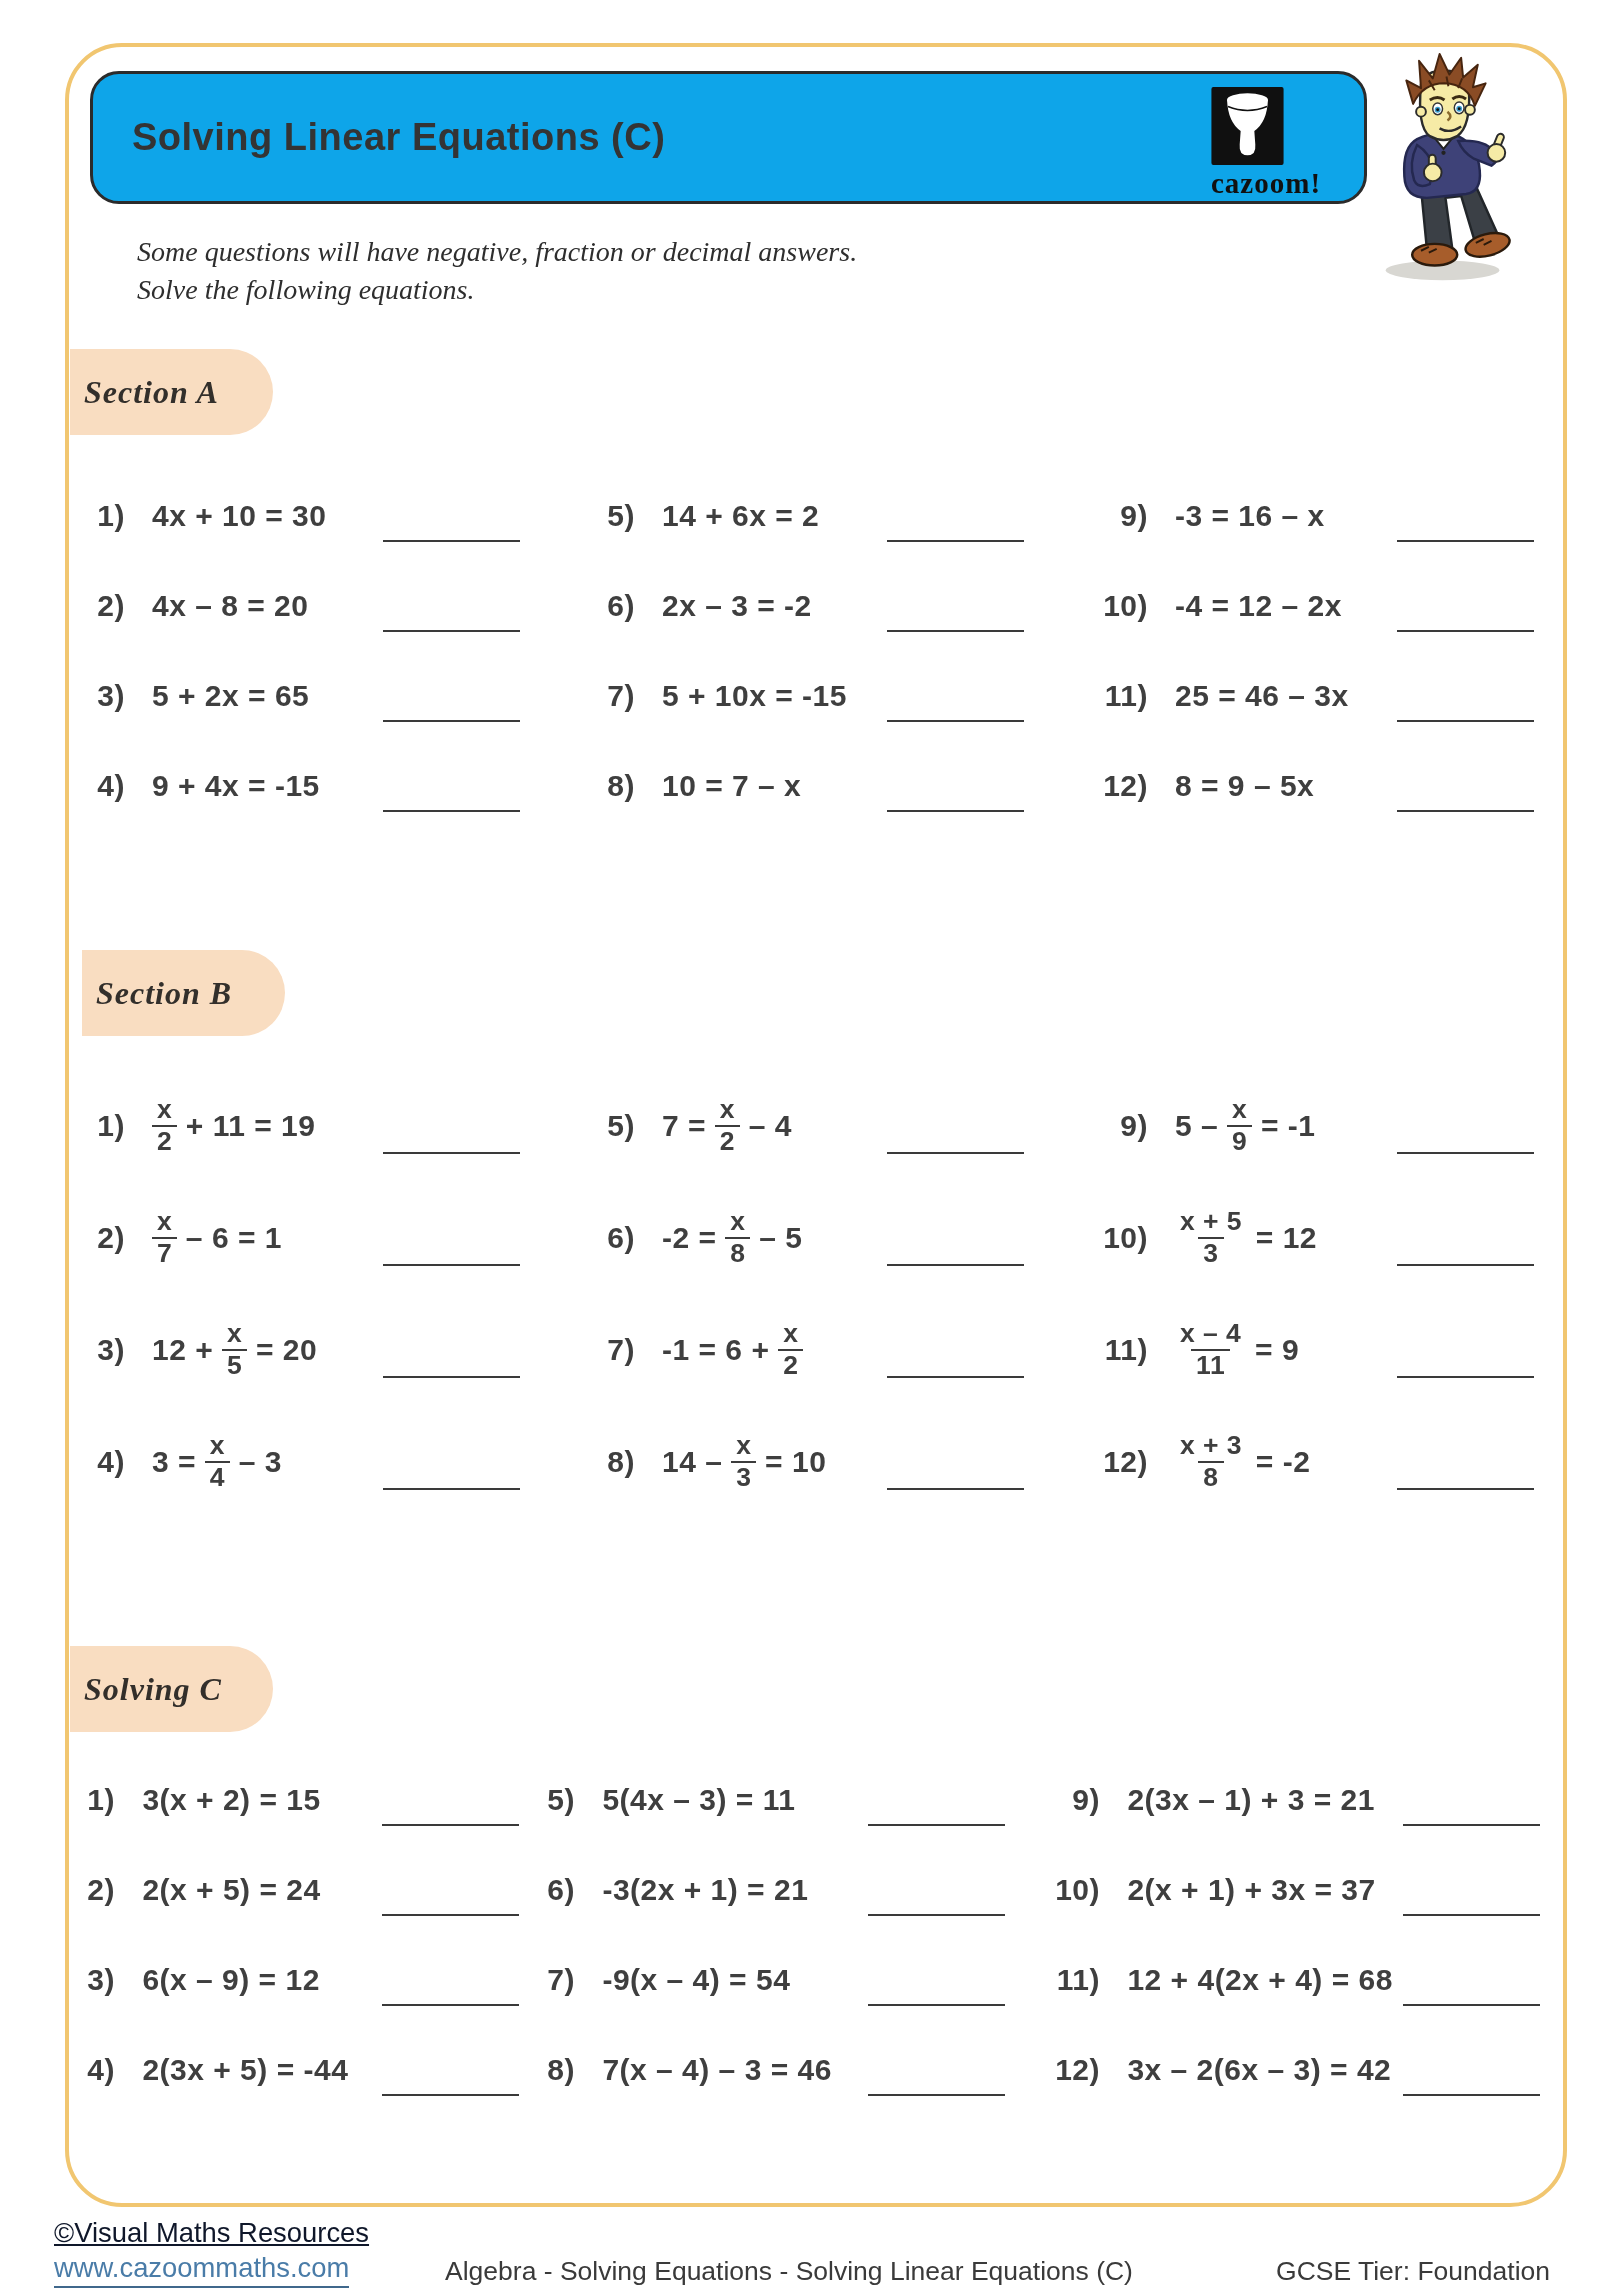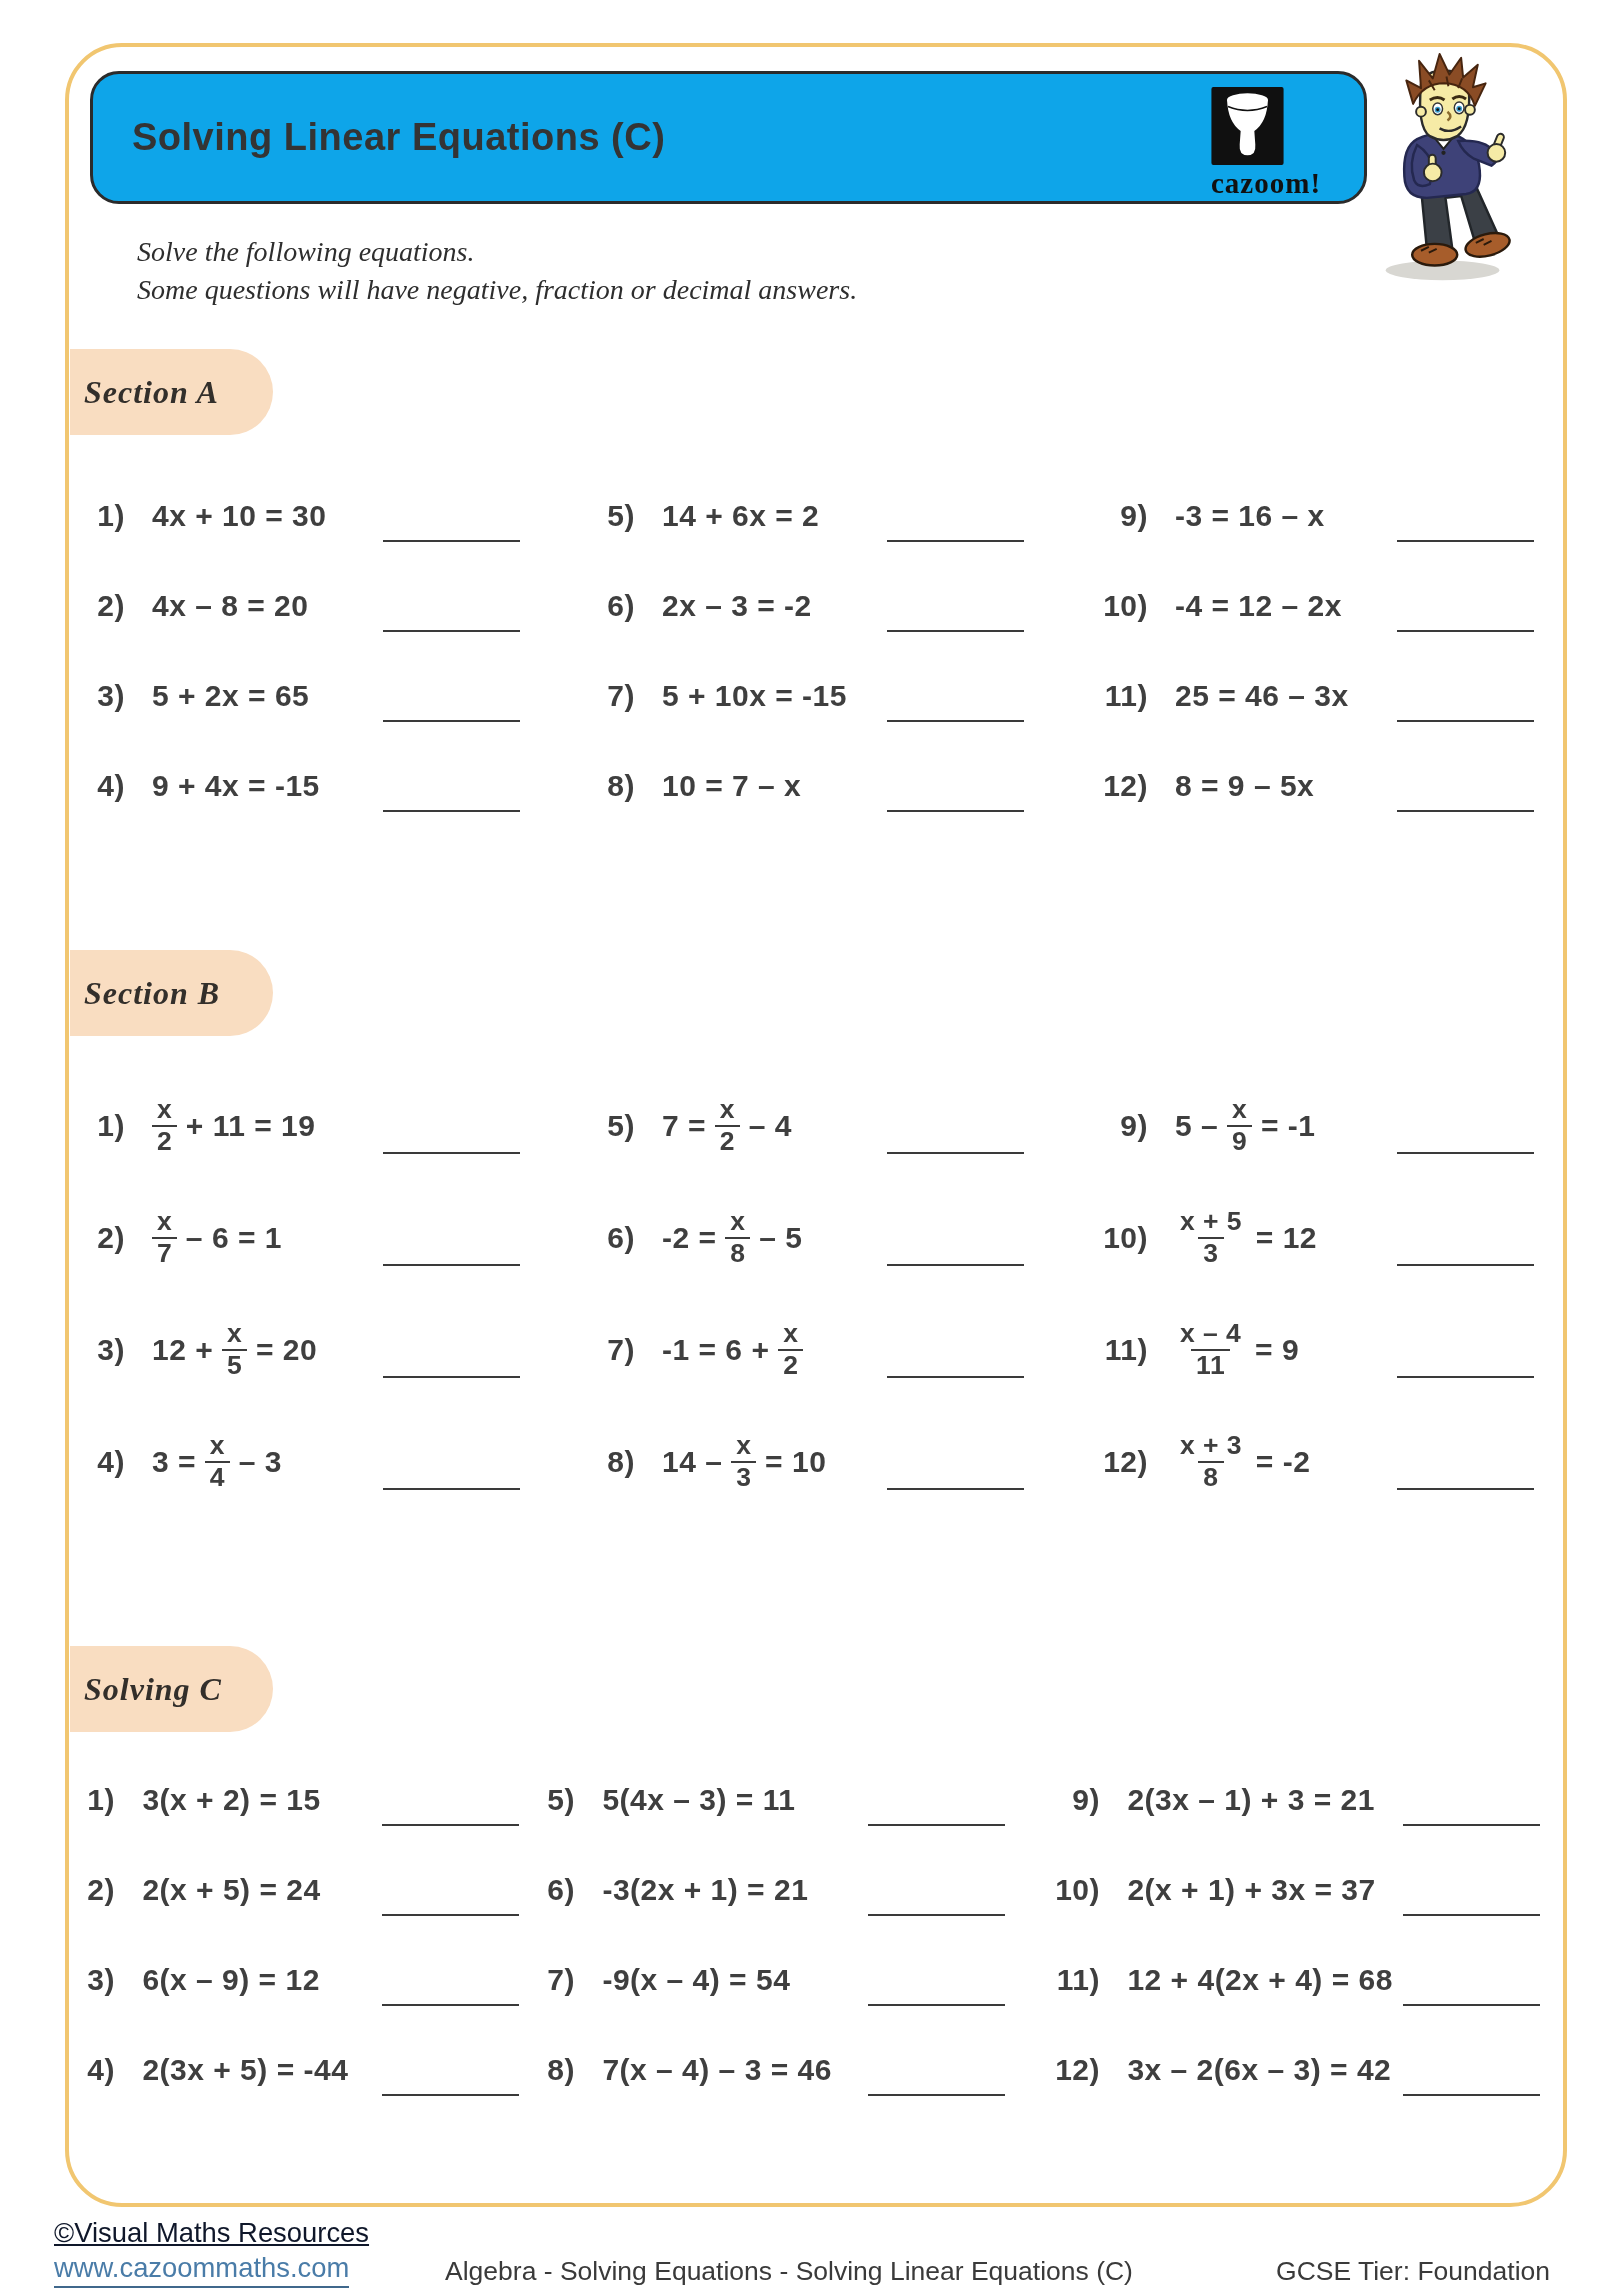--- a/index.html
+++ b/index.html
@@ -38,21 +38,21 @@
   
   .section-band{
     position:absolute;left:70px;width:203px;height:86px;background:#f9ddc1;
     border-radius:0 43px 43px 0;display:flex;align-items:center;
   }
   .section-band span{
     padding-left:14px;font-family:"Liberation Serif",serif;font-style:italic;
     font-weight:bold;font-size:32px;color:#332f2b;letter-spacing:1px;
   }
   .bandA{top:349px;}
-  .bandB{top:950px;}
+  .bandB{top:950px;margin-left:12px;}
   .bandC{top:1646px;}
   
   .qarea{position:absolute;left:0;width:1621px;}
   .areaA{top:471px;}
   .areaB{top:1070px;}
   .areaC{top:1755px;}
   .qcol{position:absolute;top:0;}
   .areaA .c0,.areaB .c0{left:58px;width:462px;}
   .areaA .c1,.areaB .c1{left:568px;width:456px;}
   .areaA .c2,.areaB .c2{left:1081px;width:453px;}
@@ -137,22 +137,22 @@
   <circle cx="69" cy="60" r="3" fill="#3b9fd1"></circle>
     <circle cx="69" cy="60" r="1.5" fill="#111111"></circle>
   <ellipse cx="91" cy="58" rx="5" ry="6" fill="#ffffff" stroke="#333333" stroke-width="1.5"></ellipse>
   <circle cx="91" cy="59" r="3" fill="#3b9fd1"></circle>
     <circle cx="91" cy="59" r="1.5" fill="#111111"></circle>
   <path d="M79 62 Q85 67 79 71" stroke="#8a6b2f" stroke-width="2.5" fill="none"></path>
   <path d="M71 79 Q81 85 93 77" stroke="#2b2b2b" stroke-width="2.5" fill="none"></path>
 </svg>
 
 <div class="instructions">
+  <div>Some questions will have negative, fraction or decimal answers.</div>
   <div>Solve the following equations.</div>
-  <div>Some questions will have negative, fraction or decimal answers.</div>
 </div>
 
 <div class="section-band bandA">
   <span>Section A</span>
 </div>
 
 <div class="qarea areaA">
   <div class="qcol c0">
     <div class="qrow">
         <span class="qnum">1)</span>

